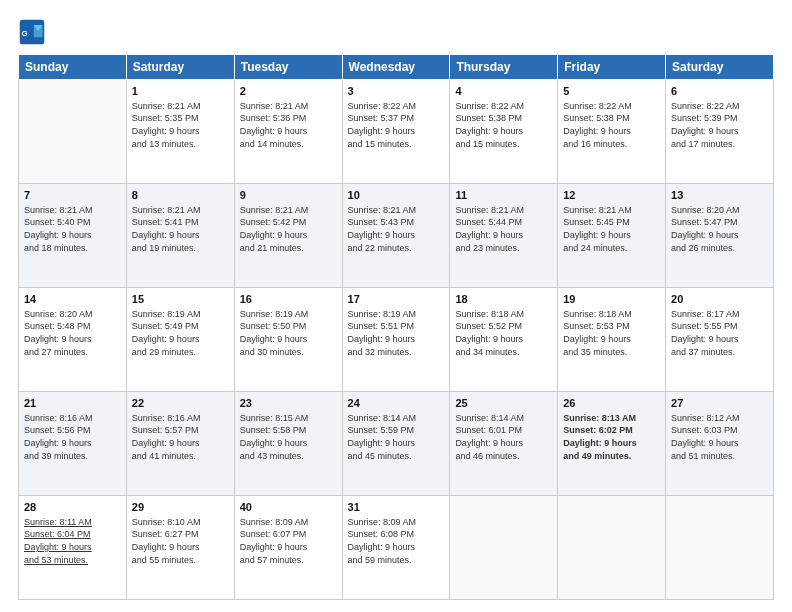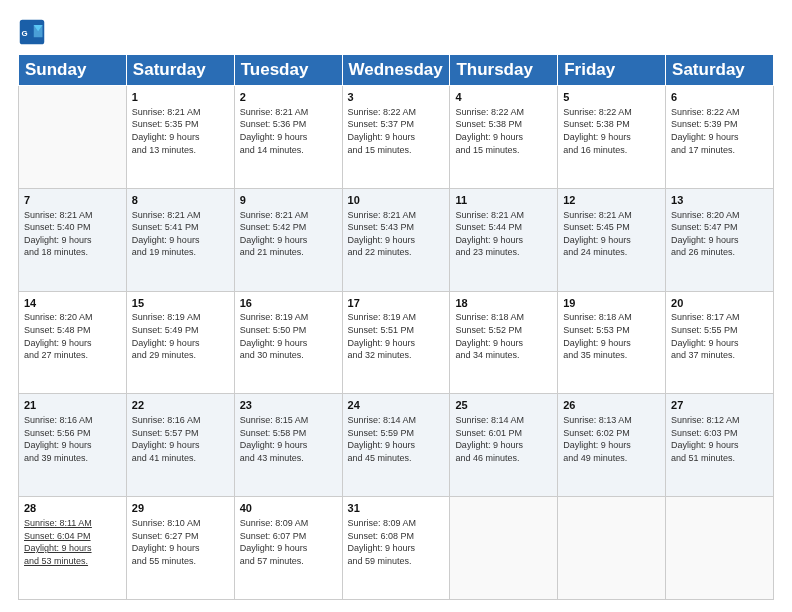--- a/index.html
+++ b/index.html
@@ -53,21 +53,21 @@
       margin-top: 2px;
     }
     .calendar {
       width: 100%;
       border-collapse: collapse;
       flex: 1;
     }
     .calendar th {
       background: #2a6db5;
       color: #fff;
-      font-size: 17px;
+      font-size: 12px;
       font-weight: bold;
       padding: 5px 6px;
       text-align: left;
       border: 1px solid #fff;
     }
     .calendar td {
       vertical-align: top;
       border: 1px solid #ccc;
       padding: 4px 5px;
       width: 14.28%;
@@ -309,21 +309,21 @@
           </td>
           <td>
             <span class="day-num">25</span>
             <div class="day-info" style="white-space: pre-line;">Sunrise: 8:14 AM
 Sunset: 6:01 PM
 Daylight: 9 hours
 and 46 minutes.</div>
           </td>
           <td>
             <span class="day-num">26</span>
-            <div class="day-info" style="white-space: pre-line;">Sunrise: 8:13 AM
+            <div class="day-info" style="white-space: pre-line; font-weight: bold;">Sunrise: 8:13 AM
 Sunset: 6:02 PM
 Daylight: 9 hours
 and 49 minutes.</div>
           </td>
           <td>
             <span class="day-num">27</span>
             <div class="day-info" style="white-space: pre-line;">Sunrise: 8:12 AM
 Sunset: 6:03 PM
 Daylight: 9 hours
 and 51 minutes.</div>

